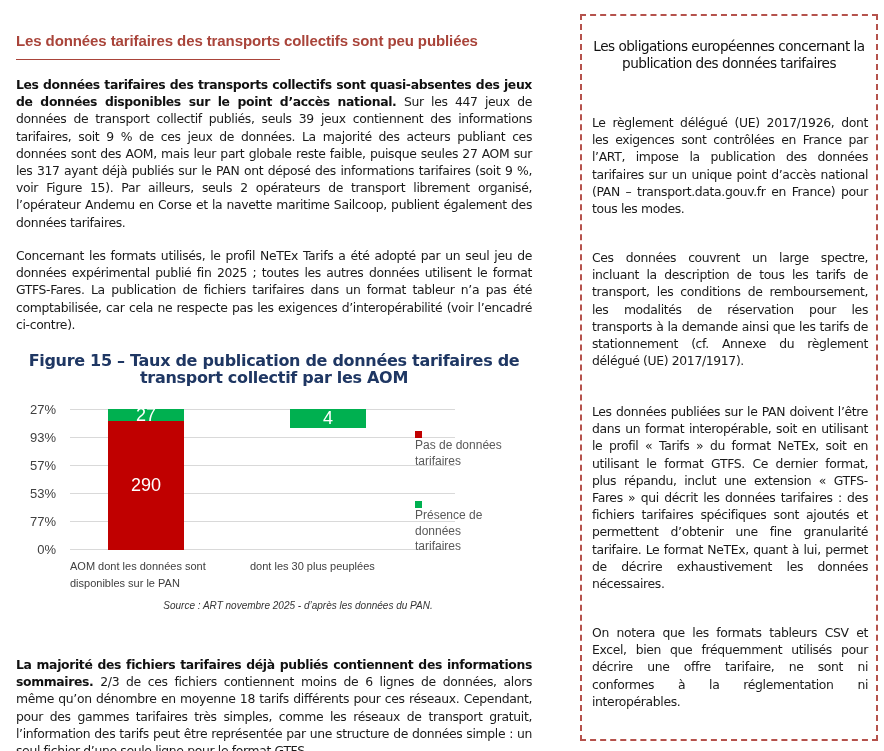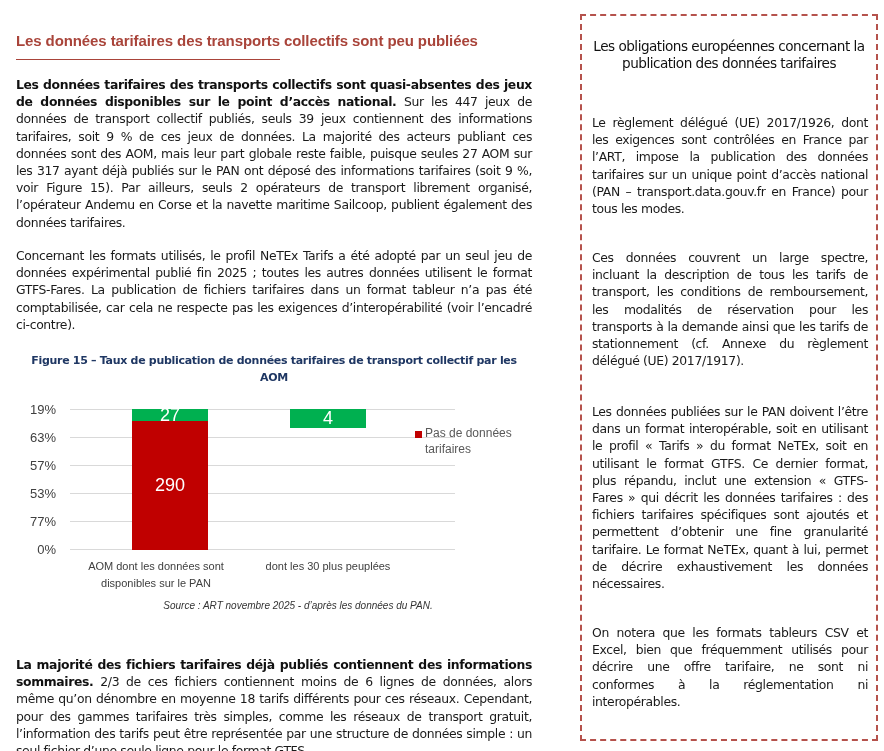--- a/index.html
+++ b/index.html
@@ -20,40 +20,40 @@
     font-family: "DejaVu Sans", sans-serif; font-size: 12.4px; line-height: 17.2px;
     text-align: justify; color: #1a1a1a; letter-spacing: -0.35px;
   }
   .para b { font-weight: bold; color: #111; }
   #p1 { top: 76px; }
   #p2 { top: 247px; }
   #p3 { top: 656px; }
 
   .fig-title {
     position: absolute; left: 16px; top: 352px; width: 516px; text-align: center;
-    font-family: "DejaVu Sans", sans-serif; font-weight: bold; font-size: 11px;
+    font-family: "DejaVu Sans", sans-serif; font-weight: bold; font-size: 16px;
     line-height: 17px; color: #1f3763; letter-spacing: -0.3px;
   }
 
   .chart { position: absolute; left: 0; top: 395px; width: 540px; height: 200px; }
   .ytick {
     position: absolute; left: 0; width: 56px; text-align: right;
     font-family: "Liberation Sans", sans-serif; font-size: 13px; color: #404040;
   }
   .grid { position: absolute; left: 70px; width: 385px; height: 1px; background: #d9d9d9; }
   .bar { position: absolute; width: 76px; }
   .seg { position: absolute; left: 0; width: 100%; display: flex; align-items: center; justify-content: center;
          font-family: "Liberation Sans", sans-serif; color: #ffffff; }
   .seg.red { background: #c00000; font-size: 18px; }
   .seg.green { background: #00b050; font-size: 18px; }
   .xlabel {
-    position: absolute; text-align: center;
+    position: absolute; 
     font-family: "Liberation Sans", sans-serif; font-size: 11px; line-height: 17px; color: #404040;
   }
-  .legend-item { position: absolute; left: 415px; display: flex; align-items: flex-start; }
+  .legend-item { position: absolute; left: 415px; display: flex; align-items: flex-start; flex-direction: column; }
   .legend-swatch { width: 7px; height: 7px; margin-top: 5px; margin-right: 3px; flex: none; }
   .legend-label { font-family: "Liberation Sans", sans-serif; font-size: 12px; line-height: 15.5px; color: #595959; width: 110px; }
 
   .source {
     position: absolute; left: 0; top: 600px; width: 540px; text-align: center; padding-left: 56px;
     font-family: "Liberation Sans", sans-serif; font-style: italic; font-size: 10px; color: #333;
   }
 
   .sidebox {
     position: absolute; left: 580px; top: 14px; width: 298px; height: 727px;
@@ -84,49 +84,53 @@
   <b>Les données tarifaires des transports collectifs sont quasi-absentes des jeux de données disponibles sur le point d’accès national.</b><span> Sur les 447 jeux de données de transport collectif publiés, seuls 39 jeux contiennent des informations tarifaires, soit 9 % de ces jeux de données. La majorité des acteurs publiant ces données sont des AOM, mais leur part globale reste faible, puisque seules 27 AOM sur les 317 ayant déjà publiés sur le PAN ont déposé des informations tarifaires (soit 9 %, voir Figure 15). Par ailleurs, seuls 2 opérateurs de transport librement organisé, l’opérateur Andemu en Corse et la navette maritime Sailcoop, publient également des données tarifaires.</span>
 </div>
 
 <div class="para" id="p2">
   <span>Concernant les formats utilisés, le profil NeTEx Tarifs a été adopté par un seul jeu de données expérimental publié fin 2025 ; toutes les autres données utilisent le format GTFS-Fares. La publication de fichiers tarifaires dans un format tableur n’a pas été comptabilisée, car cela ne respecte pas les exigences d’interopérabilité (voir l’encadré ci-contre).</span>
 </div>
 
 <div class="fig-title">Figure 15 – Taux de publication de données tarifaires de transport collectif par les AOM</div>
 
 <div class="chart">
-  <div class="ytick" style="top:7px">19%</div>
-  <div class="ytick" style="top:35px">63%</div>
+  <div class="ytick" style="top:7px">27%</div>
+  <div class="ytick" style="top:35px">93%</div>
   <div class="ytick" style="top:63px">57%</div>
   <div class="ytick" style="top:91px">53%</div>
   <div class="ytick" style="top:119px">77%</div>
   <div class="ytick" style="top:147px">0%</div>
 
   <div class="grid" style="top:14px"></div>
   <div class="grid" style="top:42px"></div>
   <div class="grid" style="top:70px"></div>
   <div class="grid" style="top:98px"></div>
   <div class="grid" style="top:126px"></div>
   <div class="grid" style="top:154px"></div>
 
-  <div class="bar" id="bar1" style="left:132px; top:14px; height:141px;border-radius:18px;">
+  <div class="bar" id="bar1" style="left:108px; top:14px; height:141px;border-radius:18px;">
     <div class="seg green" id="b1g" style="top: 0px; height: 12px;">27</div>
     <div class="seg red" id="b1r" style="top: 12px; height: 129px;">290</div>
   </div>
 
   <div class="bar" id="bar2" style="left:290px; top:14px; height:141px;">
     <div class="seg green" id="b2g" style="top: 0px; height: 19px;">4</div>
   </div>
 
   <div class="xlabel" style="left:70px; top:163px; width:172px;">AOM dont les données sont disponibles sur le PAN</div>
   <div class="xlabel" style="left:250px; top:163px; width:156px;">dont les 30 plus peuplées</div>
 
   <div class="legend-item" style="top:31px;">
     <span class="legend-swatch" style="background:#c00000"></span>
     <span class="legend-label">Pas de données tarifaires</span>
+  </div>
+  <div class="legend-item" style="top:101px;">
+    <span class="legend-swatch" style="background:#00b050"></span>
+    <span class="legend-label" style="width:80px">Présence de données tarifaires</span>
   </div>
 </div>
 
 <div class="source">Source : ART novembre 2025 - d’après les données du PAN.</div>
 
 <div class="para" id="p3">
   <b>La majorité des fichiers tarifaires déjà publiés contiennent des informations sommaires.</b><span> 2/3 de ces fichiers contiennent moins de 6 lignes de données, alors même qu’on dénombre en moyenne 18 tarifs différents pour ces réseaux. Cependant, pour des gammes tarifaires très simples, comme les réseaux de transport gratuit, l’information des tarifs peut être représentée par une structure de données simple : un seul fichier d’une seule ligne pour le format GTFS.</span>
 </div>
 
 <div class="sidebox">

